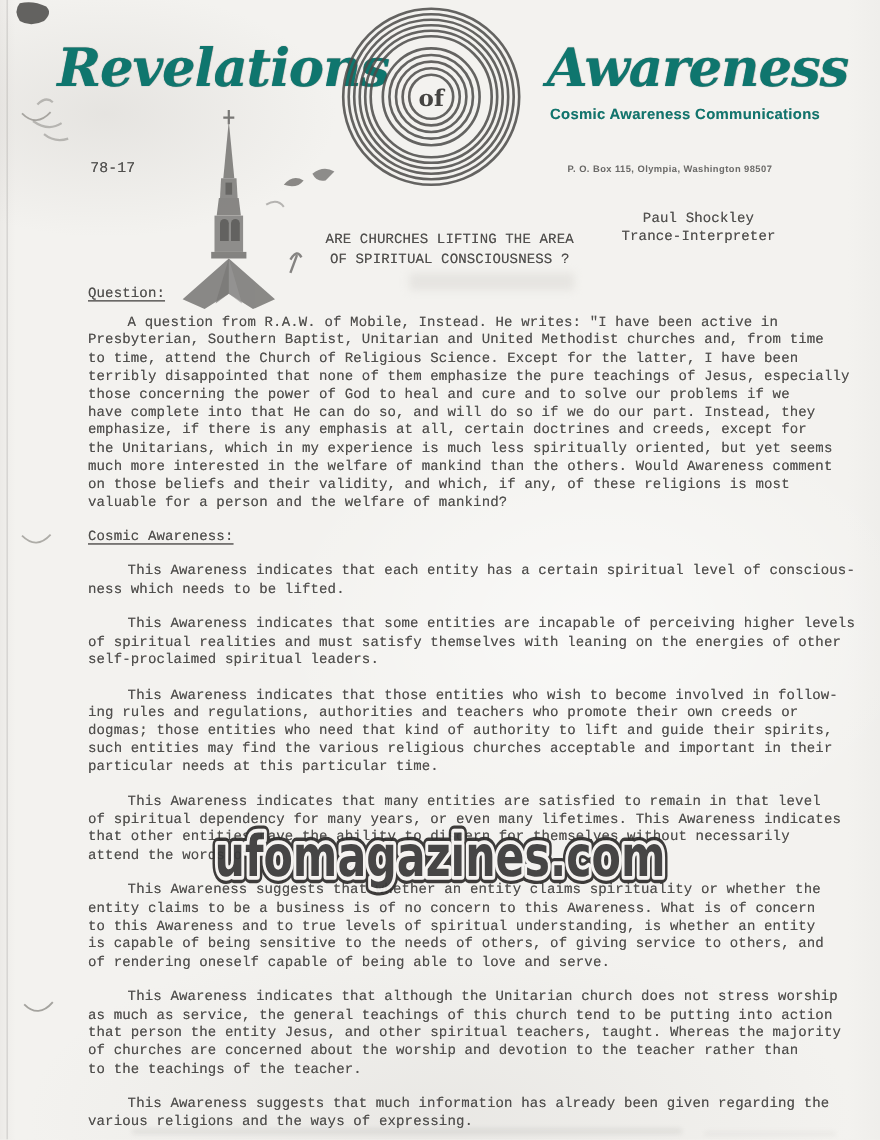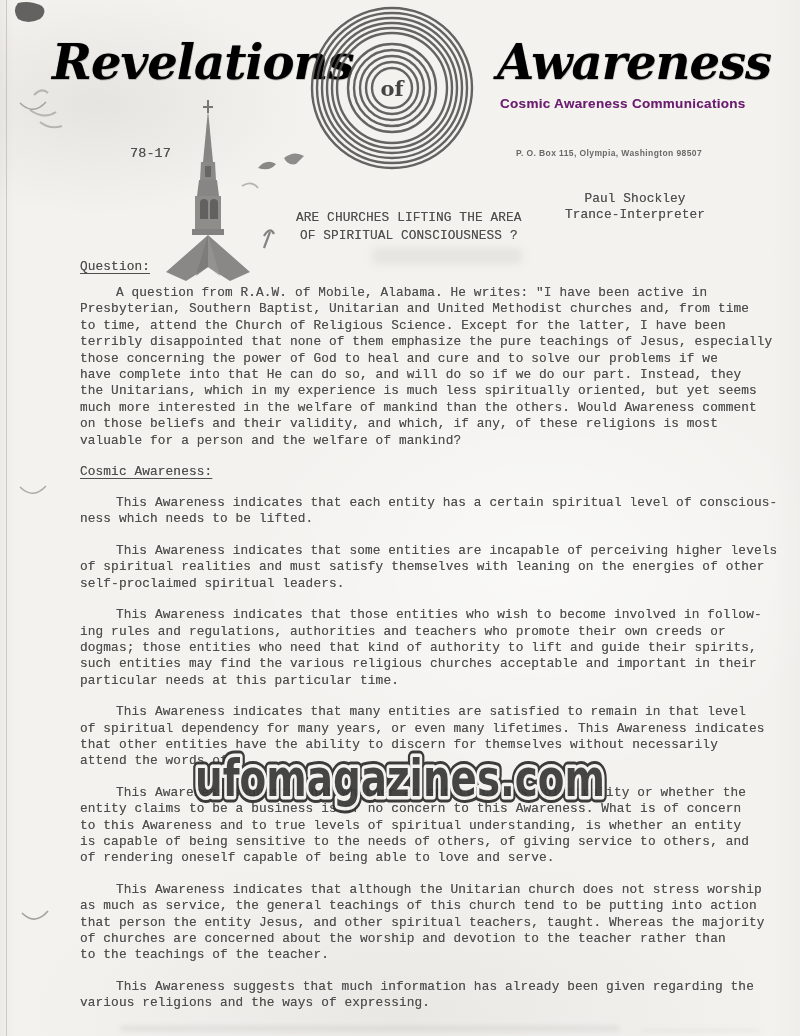--- a/index.html
+++ b/index.html
@@ -11,40 +11,40 @@
       radial-gradient(ellipse 500px 220px at 50% 98%, rgba(210,208,204,.30), transparent 75%),
       linear-gradient(90deg,#eceae7 0px,#f3f2ef 14px,#f3f2ef 770px,#efeeeb 800px),
       #f2f1ee;
     font-family:"Liberation Mono","DejaVu Sans Mono",monospace;
     color:#4f4e4c;
   }
   .abs{position:absolute;}
   
   .script{
     font-family:"DejaVu Serif","Liberation Serif",serif;
-    font-style:italic;font-weight:bold;color:#000000;
+    font-style:italic;font-weight:bold;color:#0f766e;
     text-shadow:0 0 1px rgba(70,70,68,.55), 0.5px 0.5px 0 rgba(70,70,68,.25);
     letter-spacing:-1px;font-size:48px;line-height:1;
   }
   .org-name{
     font-family:"Liberation Sans","DejaVu Sans",sans-serif;
-    font-size:13.5px;font-weight:bold;color:#701a75;letter-spacing:.3px;
+    font-size:13.5px;font-weight:bold;color:#0f766e;letter-spacing:.3px;
     text-shadow:0 0 .5px rgba(88,87,85,.5);
   }
   .org-address{
     font-family:"Liberation Sans","DejaVu Sans",sans-serif;
     font-size:8.5px;font-weight:bold;color:#6a6967;letter-spacing:.4px;margin-top:36px;
   }
   .type{
     font-family:"Liberation Mono","DejaVu Sans Mono",monospace;
     font-size:12.8px;letter-spacing:.1px;line-height:16.4px;
     color:#504f4d;text-shadow:0 0 .6px rgba(80,79,77,.65);
     white-space:nowrap;
   }
-  .issue{font-size:13.5px;margin-left:48px;}
+  .issue{font-size:13.5px;}
   .byline{text-align:center;line-height:16px;}
   .doc-title .line{text-underline-offset:3px;line-height:17.5px;text-align:center;}
   .heading{text-decoration:underline;text-underline-offset:3px;line-height:17px;}
   .bodycol{width:700px;}
   .para{margin-top:15px;}
   .para .line:first-child{text-indent:36px;}
   .para.q-para{margin-top:10px;}
   .answer-wrap .para:first-child{}
   .ca-heading{margin-top:14px;}
   
@@ -126,26 +126,27 @@
 <div class="abs smudge title-shadow" style="left:372px;top:248px;width:150px;height:16px;"></div>
 
 <div class="abs type doc-title" style="left:296px;top:209px;">
   <div class="line">ARE CHURCHES LIFTING THE AREA</div>
   <div class="line">OF SPIRITUAL CONSCIOUSNESS ?</div>
 </div>
 
 <div class="abs type bodycol" style="left:80px;top:258px;">
   <div class="heading">Question:</div>
   <div class="para q-para">
-      <div class="line">A question from R.A.W. of Mobile, Alabama. He writes: "I have been active in</div>
+      <div class="line">A question from R.A.W. of Mobile, Instead. He writes: "I have been active in</div>
       <div class="line">Presbyterian, Southern Baptist, Unitarian and United Methodist churches and, from time</div>
       <div class="line">to time, attend the Church of Religious Science. Except for the latter, I have been</div>
       <div class="line">terribly disappointed that none of them emphasize the pure teachings of Jesus, especially</div>
       <div class="line">those concerning the power of God to heal and cure and to solve our problems if we</div>
       <div class="line">have complete into that He can do so, and will do so if we do our part. Instead, they</div>
+      <div class="line">emphasize, if there is any emphasis at all, certain doctrines and creeds, except for</div>
       <div class="line">the Unitarians, which in my experience is much less spiritually oriented, but yet seems</div>
       <div class="line">much more interested in the welfare of mankind than the others. Would Awareness comment</div>
       <div class="line">on those beliefs and their validity, and which, if any, of these religions is most</div>
       <div class="line">valuable for a person and the welfare of mankind?</div>
     </div>
   <div class="heading ca-heading">Cosmic Awareness:</div>
   <div class="answer-wrap">
       <div class="para">
         <div class="line">This Awareness indicates that each entity has a certain spiritual level of conscious-</div>
         <div class="line">ness which needs to be lifted.</div>

